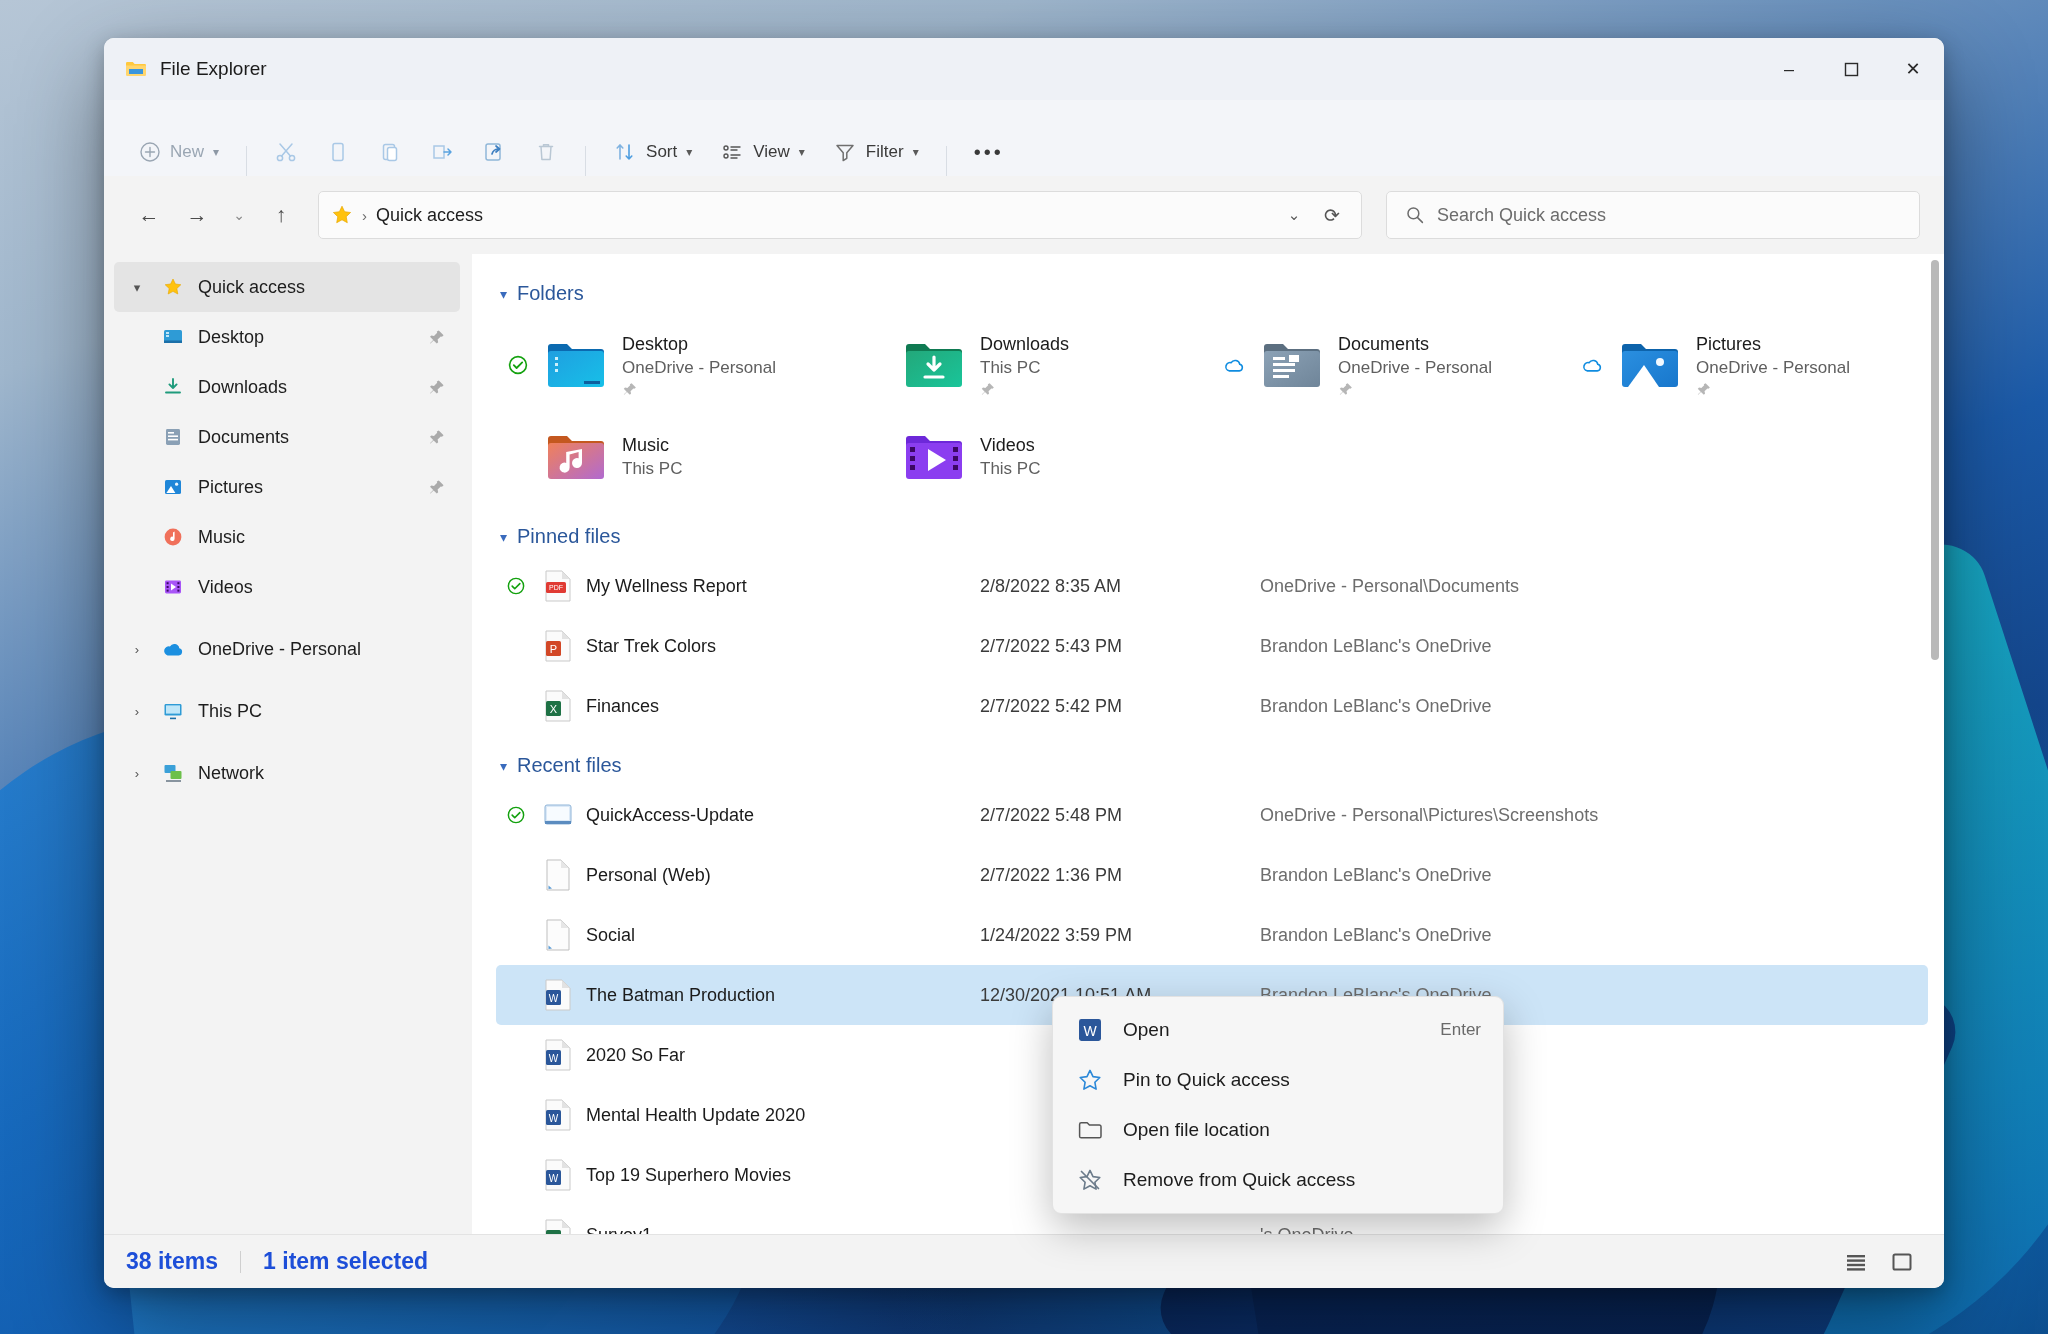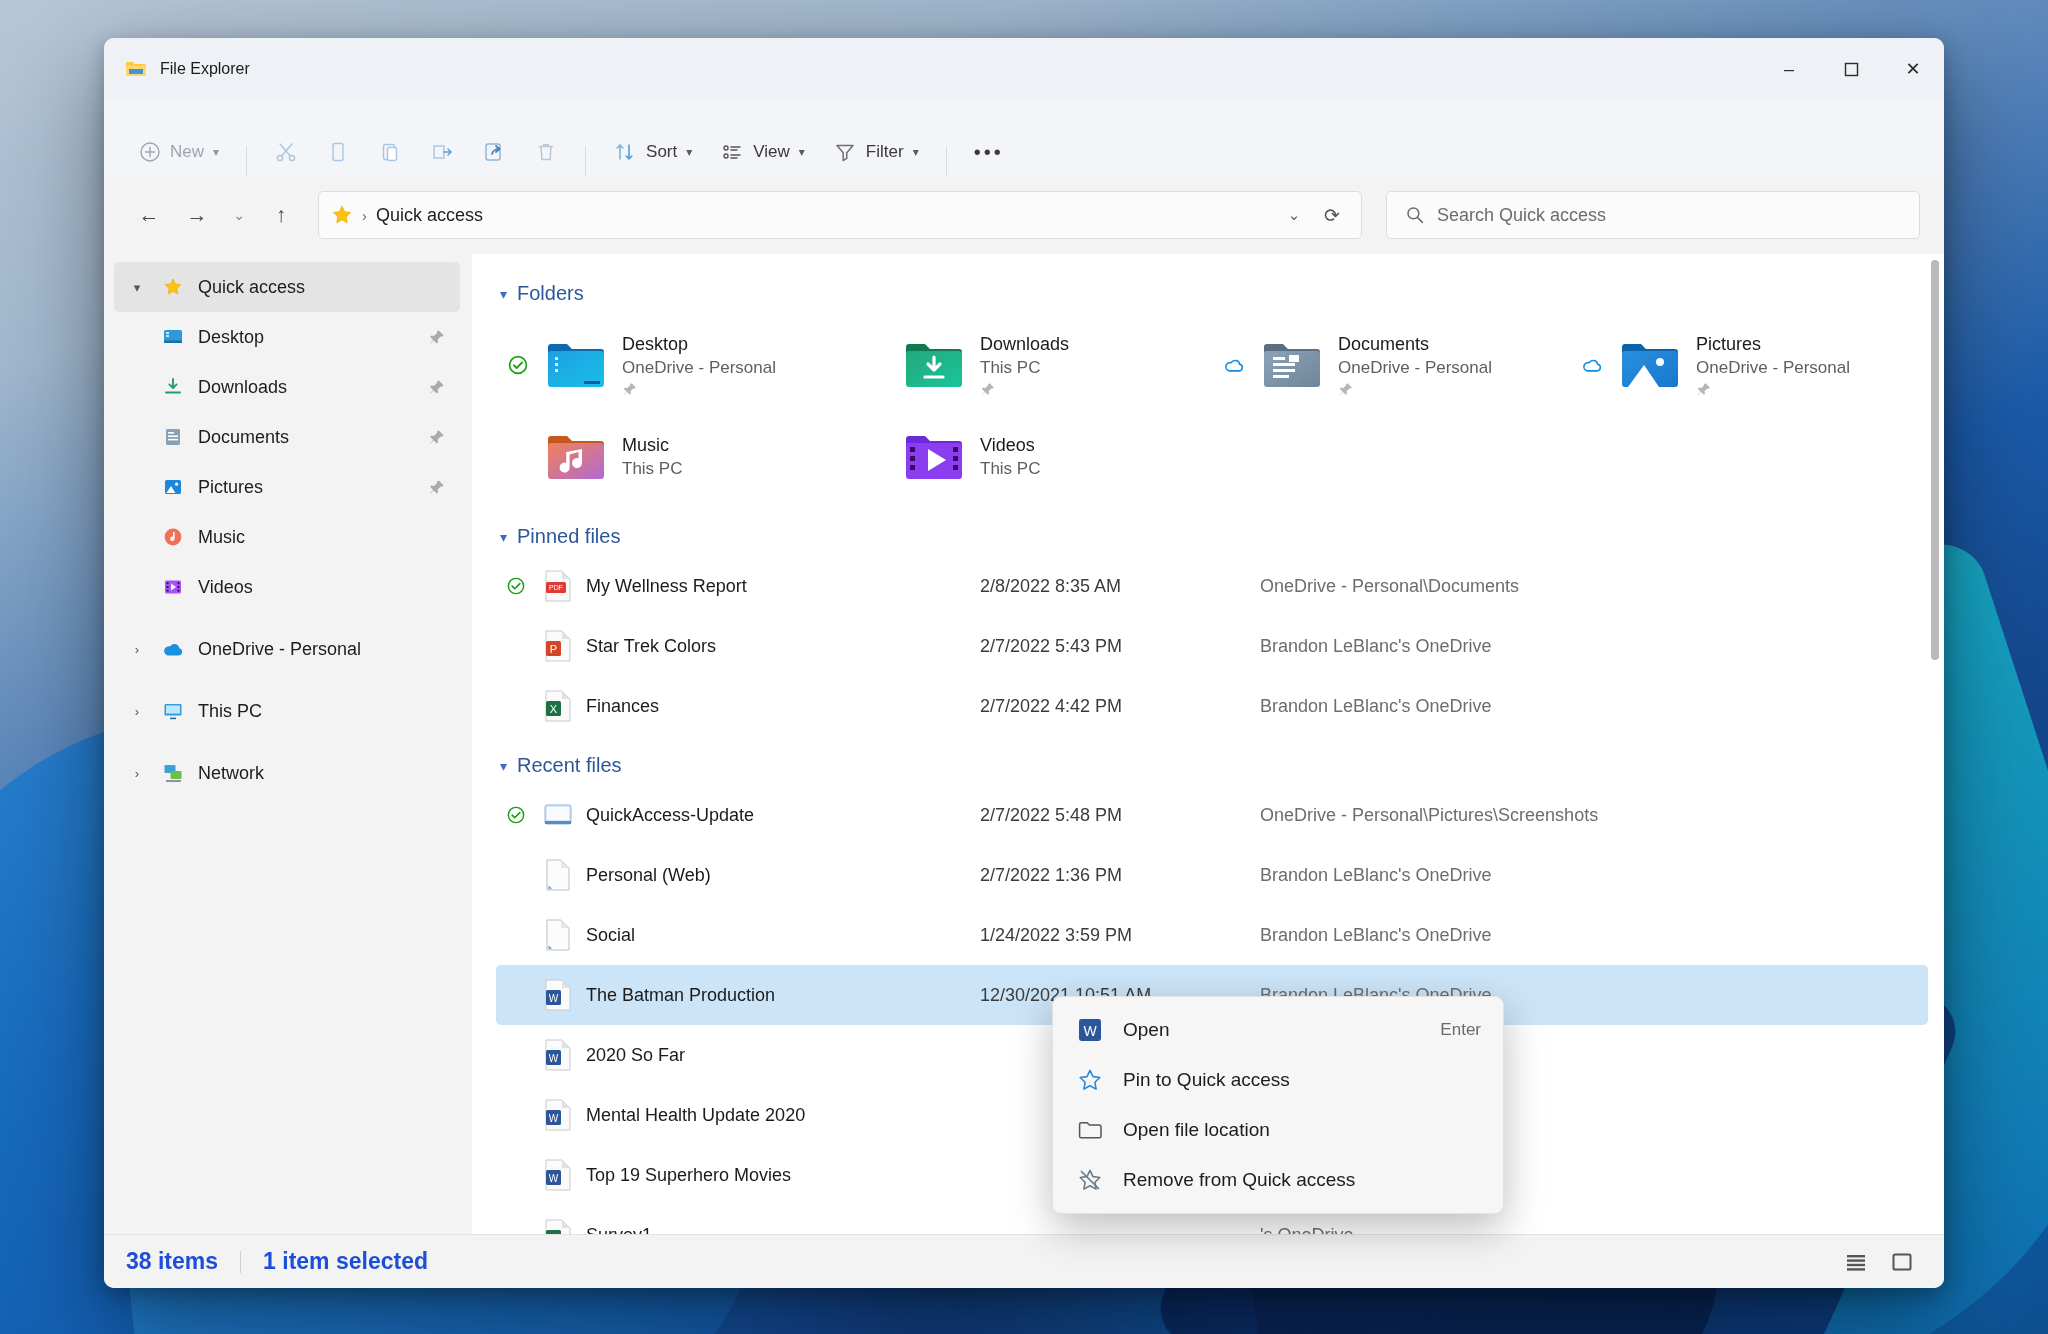--- a/index.html
+++ b/index.html
@@ -34,21 +34,21 @@
     position:absolute; left:104px; top:38px; width:1840px; height:1250px;
     background:#f3f3f3; border-radius:10px;
     box-shadow:0 34px 90px rgba(0,0,0,.42), 0 6px 20px rgba(0,0,0,.26);
     overflow:hidden; display:flex; flex-direction:column;
   }
   .titlebar {
     height:62px; background:#eef1f6; display:flex; align-items:center;
     padding-left:20px; flex:0 0 auto;
   }
   .title-left { display:flex; align-items:center; gap:12px; }
-  .title-text { font-size:16px; color:#1b1b1b; }
+  .title-text { font-size:19px; color:#1b1b1b; }
   .wincontrols { margin-left:auto; display:flex; height:62px; }
   .wc { width:62px; height:62px; display:flex; align-items:center; justify-content:center;
         color:#2b2b2b; font-size:18px; }
 
   
   .cmdbar { height:76px; background:#f3f5f9; display:flex; align-items:flex-end;
             padding:0 22px; gap:2px; flex:0 0 auto; }
   .cbtn { height:48px; display:flex; align-items:center; gap:9px; padding:0 13px;
           border-radius:6px; color:#9aa6b3; font-size:17px; cursor:default; }
   .cbtn.lit { color:#3a3a3a; }
@@ -678,21 +678,21 @@
             <span class="st"></span>
             <span class="fi">
               <svg width="30" height="34" viewBox="0 0 30 34">
                   <path d="M3 2h16l8 8v22H3z" fill="#fbfbfb" stroke="#c9c9c9"></path>
                   <path d="M19 2l8 8h-8z" fill="#e2e2e2"></path>
                   <rect x="3" y="12" width="15" height="15" rx="1.6" fill="#1e7145"></rect>
                   <text x="10.5" y="23.5" font-size="11" fill="#fff" text-anchor="middle" font-family="Liberation Sans">X</text>
                 </svg>
             </span>
             <span class="nm">Finances</span>
-            <span class="dt">2/7/2022 4:42 PM</span>
+            <span class="dt">2/7/2022 5:42 PM</span>
             <span class="pa">Brandon LeBlanc's OneDrive</span>
           </div>
         </div>
 
         <div class="sect" style="margin-top:18px">
           <span class="tw">▾</span>
           <span>Recent files</span>
         </div>
 
         <div class="rows" style="margin-top:8px">

